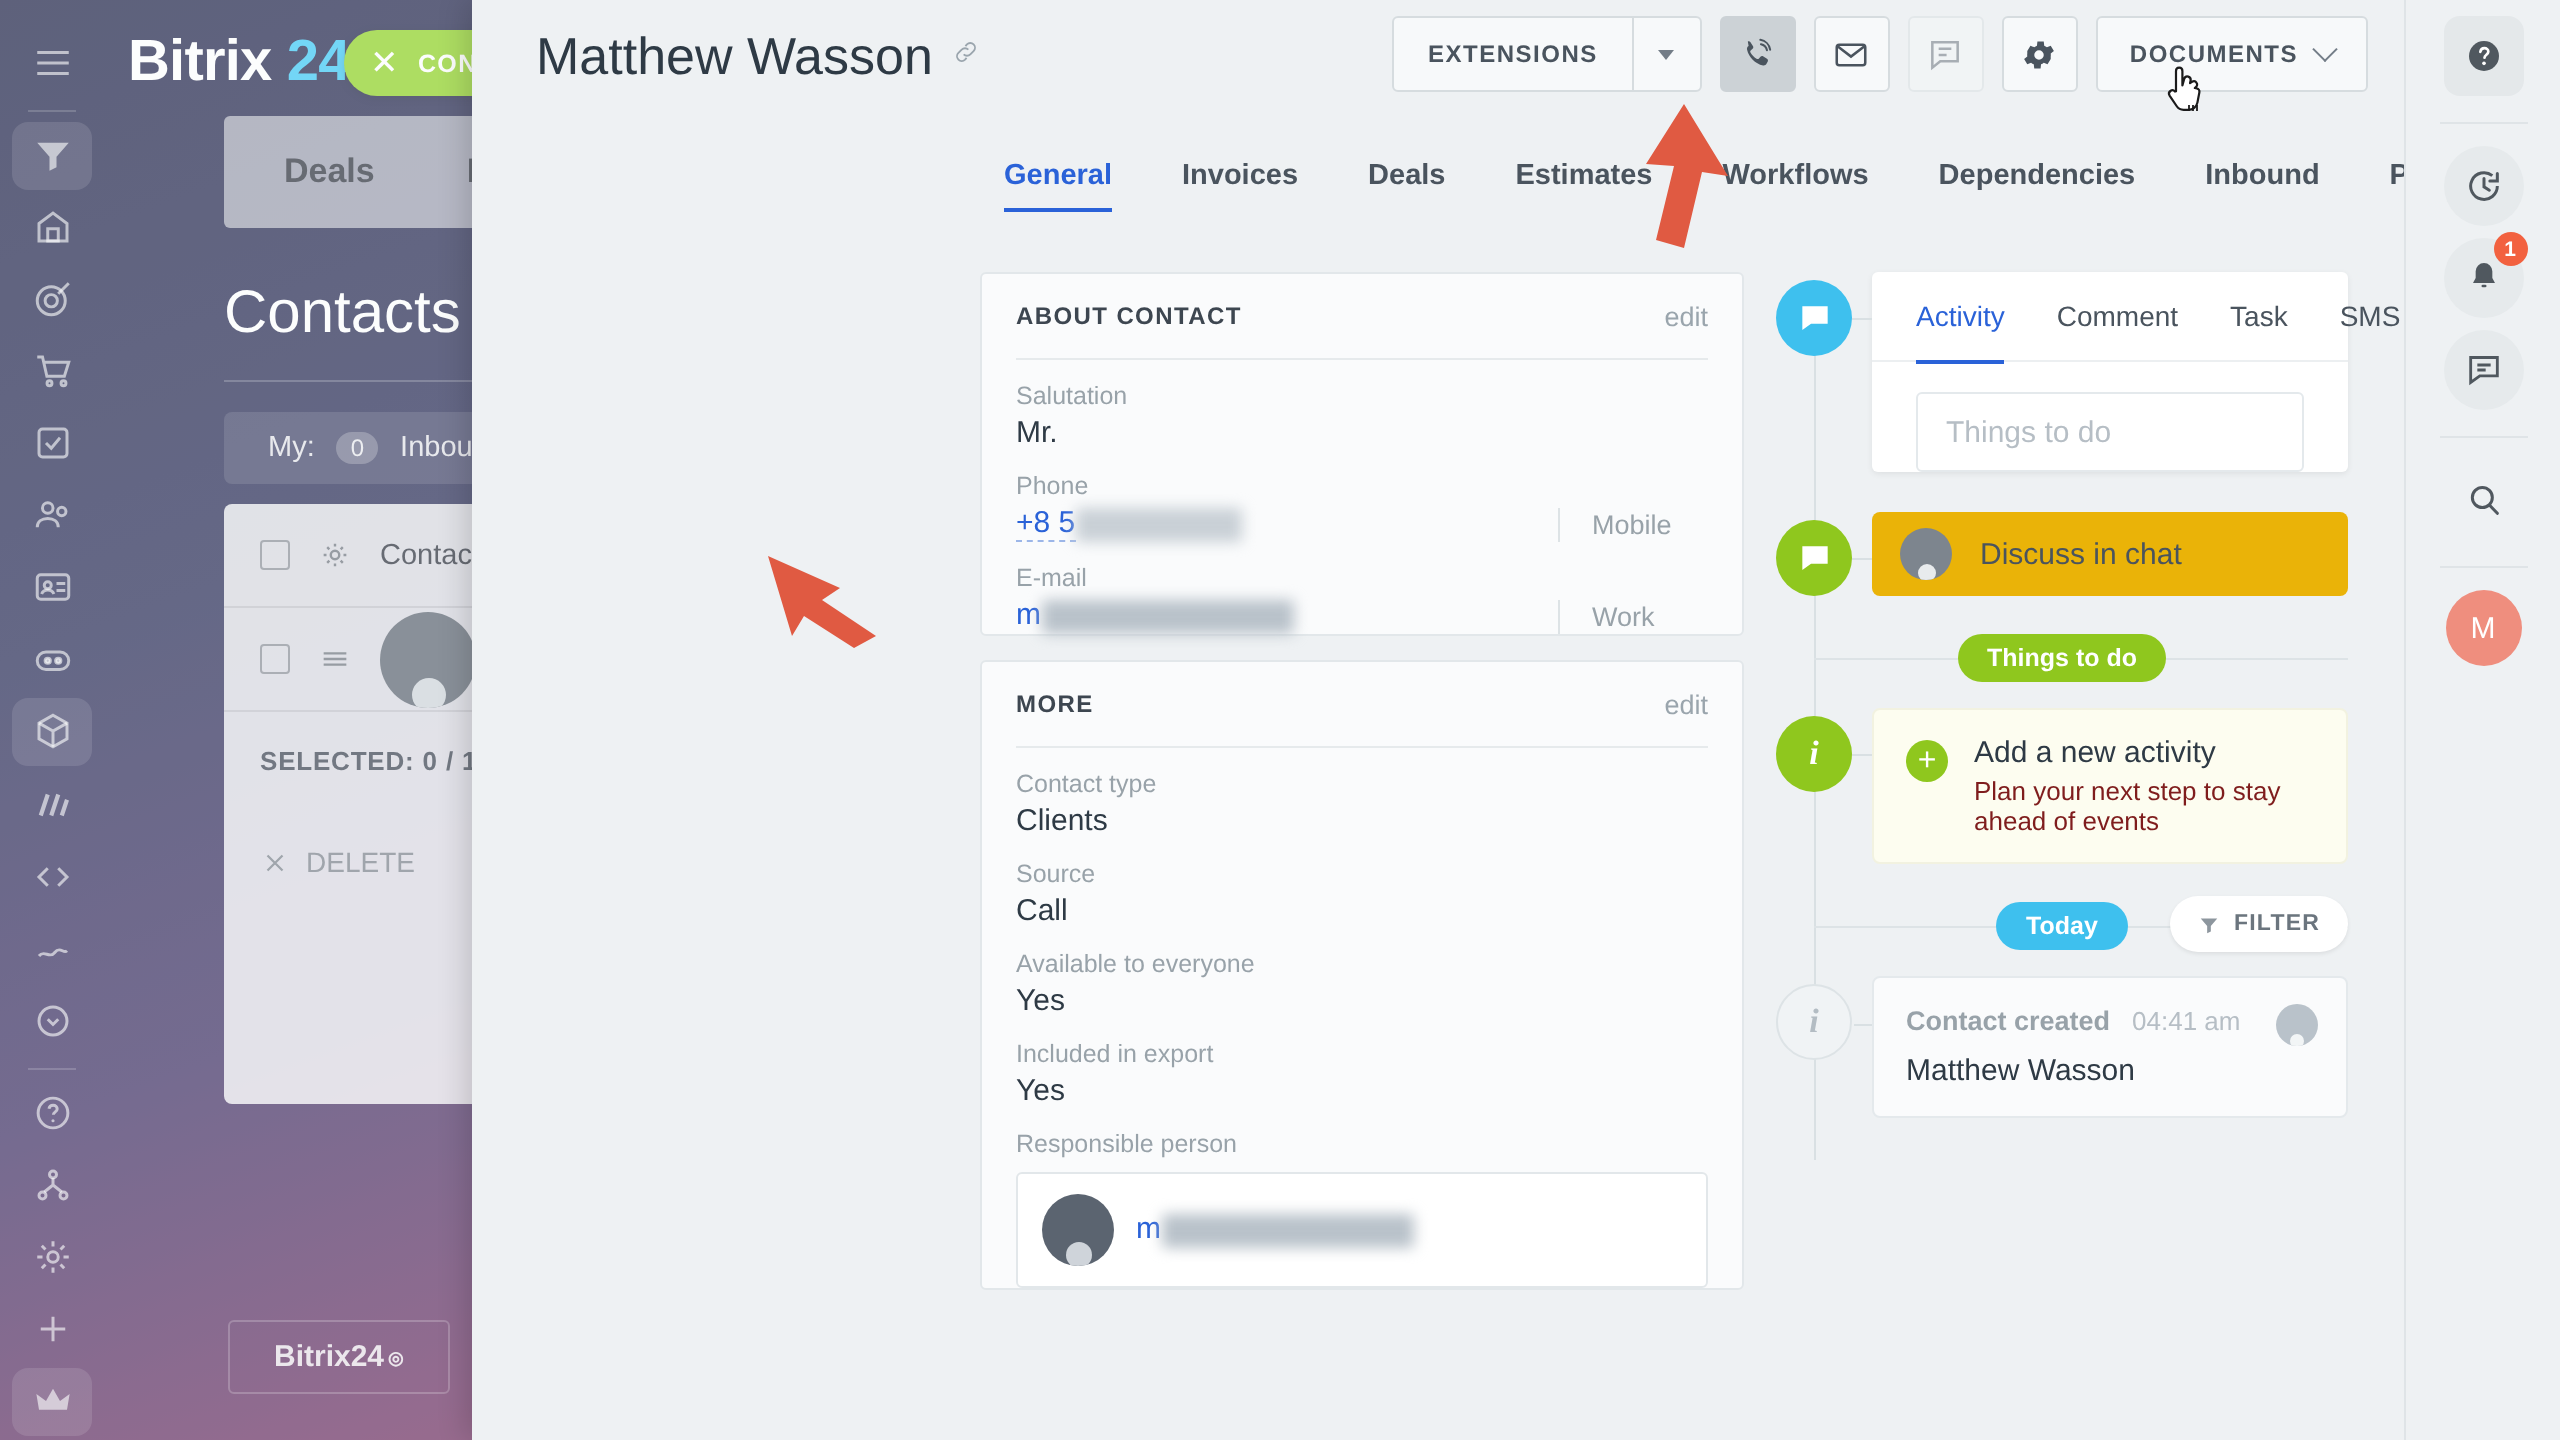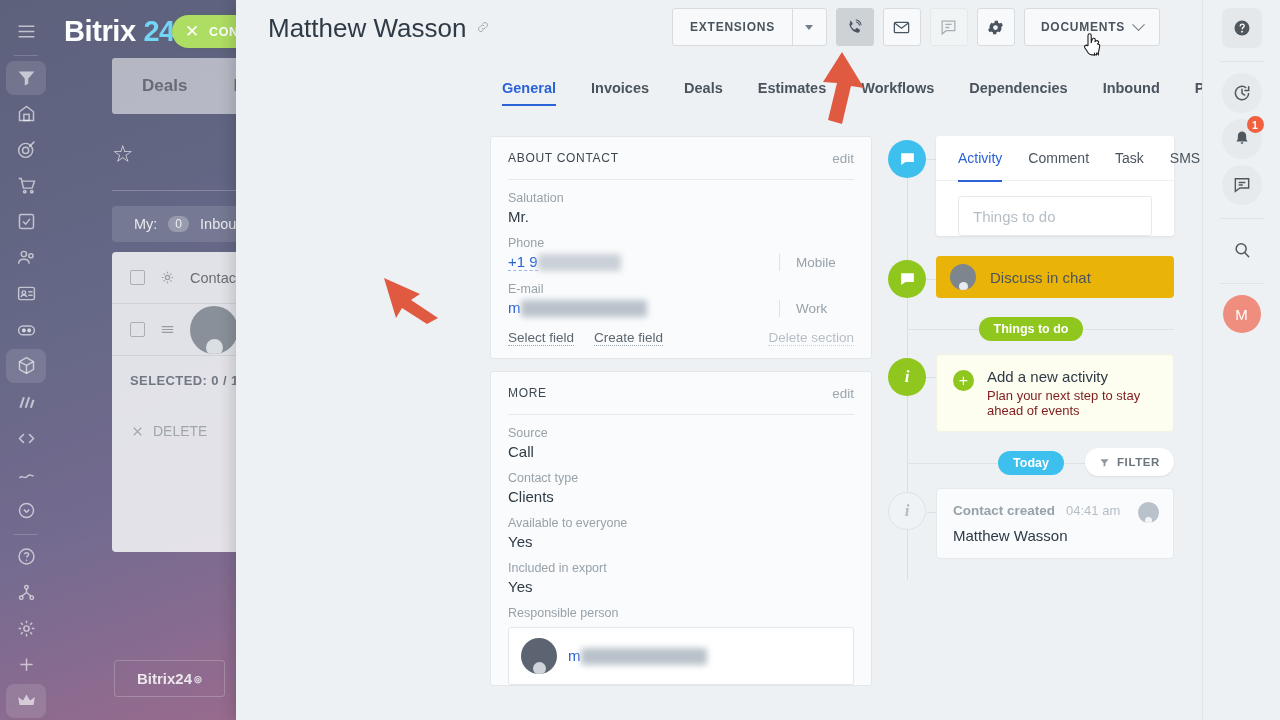--- a/index.html
+++ b/index.html
@@ -108,21 +108,21 @@
     position: absolute; left: 236px; top: 0; width: 966px; height: 720px;
     background: #eef1f3;
     box-shadow: -3px 0 14px rgba(0,0,0,.16);
   }
   #panel-head { position: relative; height: 116px; }
   #title-row { position: absolute; left: 32px; top: 13px; display: flex; align-items: center; gap: 10px; }
   #title-row .ttl { font-size: 26px; color: #2e3a45; }
   #title-row .lnk { color: #9aa5ad; }
   #title-row .lnk svg { width: 14px; height: 14px; stroke: currentColor; stroke-width: 1.6; fill: none; }
 
-  #toolbar { position: absolute; right: 42px; top: 8px; display: flex; align-items: center; gap: 9px; }
+  #toolbar { position: absolute; right: 18px; top: 8px; display: flex; align-items: center; gap: 9px; }
   .tb-group { height: 38px; border: 1px solid #d6dcdf; border-radius: 3px; background: #f7f9fa;
     display: flex; align-items: stretch; }
   .tb-main { display: flex; align-items: center; padding: 0 17px;
     font-size: 12px; font-weight: bold; letter-spacing: .75px; color: #4a545e; }
   .tb-caret { width: 34px; display: flex; align-items: center; justify-content: center;
     border-left: 1px solid #d6dcdf; }
   .tb-caret .tri { width: 0; height: 0; border-left: 4.5px solid transparent;
     border-right: 4.5px solid transparent; border-top: 5px solid #737d87; }
   .tb-icon { width: 38px; height: 38px; border: 1px solid #d6dcdf; border-radius: 3px;
     background: #f7f9fa; display: flex; align-items: center; justify-content: center; position: relative; }
@@ -141,21 +141,21 @@
   .tab { font-size: 14.5px; font-weight: bold; color: #4a545e; padding: 0 0 10px 0; margin-right: 35px; position: relative; }
   .tab.active { color: #2a62d8; }
   .tab.active::after { content: ""; position: absolute; left: 0; right: 0; bottom: 0; height: 2px; background: #2a62d8; }
   .tab.more { margin-left: auto; margin-right: 0; display: flex; align-items: center; gap: 8px; }
 
   
   #leftcol { position: absolute; left: 254px; top: 136px; width: 382px; bottom: 0; overflow: hidden; }
   .card { background: #fafbfc; border: 1px solid #e2e7ea; border-radius: 3px; margin-bottom: 12px; padding: 0 17px; }
   .card-head { height: 43px; display: flex; align-items: center; justify-content: space-between;
     border-bottom: 1px solid #e6eaec; }
-  .card-head .ttl { font-size: 12px; font-weight: normal; letter-spacing: .7px; color: #3d4650; }
+  .card-head .ttl { font-size: 12px; font-weight: bold; letter-spacing: .7px; color: #3d4650; }
   .card-head .edit { font-size: 13.5px; color: #9aa5ad; }
   .fld { padding-top: 11px; }
   .fld-label { font-size: 12.5px; color: #98a2a9; margin-bottom: 3px; }
   .fld-value { font-size: 15px; color: #2e3a45; }
   .fld-row { display: flex; align-items: center; }
   .fld-row .val { flex: 1; font-size: 15px; }
   .fld-row .vsep { width: 1px; height: 17px; background: #dde3e6; margin-right: 16px; }
   .fld-row .vtype { font-size: 13.5px; color: #98a2a9; width: 58px; }
   .link-blue { color: #2a62d8; border-bottom: 1px dashed #9cb6e8; }
   .blurred { display: inline-block; background: #c9d0d6; border-radius: 2px;
@@ -394,20 +394,21 @@
         <span>Deals</span>
         <span>Inv</span>
       </div>
       <div id="bg-tabsbtn">
         <svg viewBox="0 0 24 24">
             <path d="M6 6v12h12M10 14l8-8M10 14h5M10 14V9"></path>
           </svg>
       </div>
 
       <div id="bg-pagetitle">
+        <span>Contacts</span>
         <span class="star">☆</span>
       </div>
       <div id="bg-rule"></div>
 
       <div id="bg-filterrow">
         <span>My:</span>
         <span class="cnt">0</span>
         <span>Inbound</span>
         <span class="vline"></span>
       </div>
@@ -558,58 +559,53 @@
 
         <div class="fld">
           <div class="fld-label">Salutation</div>
           <div class="fld-value">Mr.</div>
         </div>
 
         <div class="fld">
           <div class="fld-label">Phone</div>
           <div class="fld-row">
             <span class="val">
-              <span class="link-blue">+1 9</span><span class="blurred">55 555 4236</span>
+              <span class="link-blue">+8 5</span><span class="blurred">55 555 4236</span>
             </span>
             <span class="vsep"></span>
             <span class="vtype">Mobile</span>
           </div>
         </div>
 
         <div class="fld">
           <div class="fld-label">E-mail</div>
           <div class="fld-row">
             <span class="val">
               <span style="color:#2a62d8;">m</span><span class="blurred blur-mail">wasso@notes.com</span>
             </span>
             <span class="vsep"></span>
             <span class="vtype">Work</span>
           </div>
         </div>
 
-        <div class="actions">
-          <span class="dotlink">Select field</span>
-          <span class="dotlink">Create field</span>
-          <span class="dotlink muted">Delete section</span>
-        </div>
       </div>
 
       <div class="card">
         <div class="card-head">
           <span class="ttl">MORE</span>
           <span class="edit">edit</span>
         </div>
 
         <div class="fld">
+          <div class="fld-label">Contact type</div>
+          <div class="fld-value">Clients</div>
+        </div>
+        <div class="fld">
           <div class="fld-label">Source</div>
           <div class="fld-value">Call</div>
-        </div>
-        <div class="fld">
-          <div class="fld-label">Contact type</div>
-          <div class="fld-value">Clients</div>
         </div>
         <div class="fld">
           <div class="fld-label">Available to everyone</div>
           <div class="fld-value">Yes</div>
         </div>
         <div class="fld">
           <div class="fld-label">Included in export</div>
           <div class="fld-value">Yes</div>
         </div>
 

